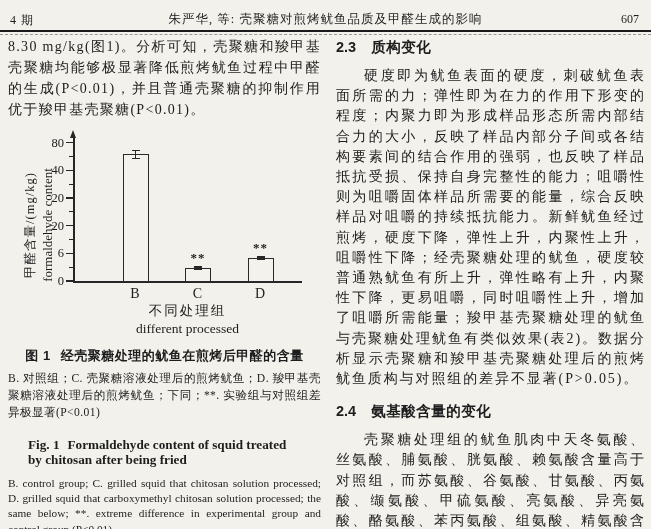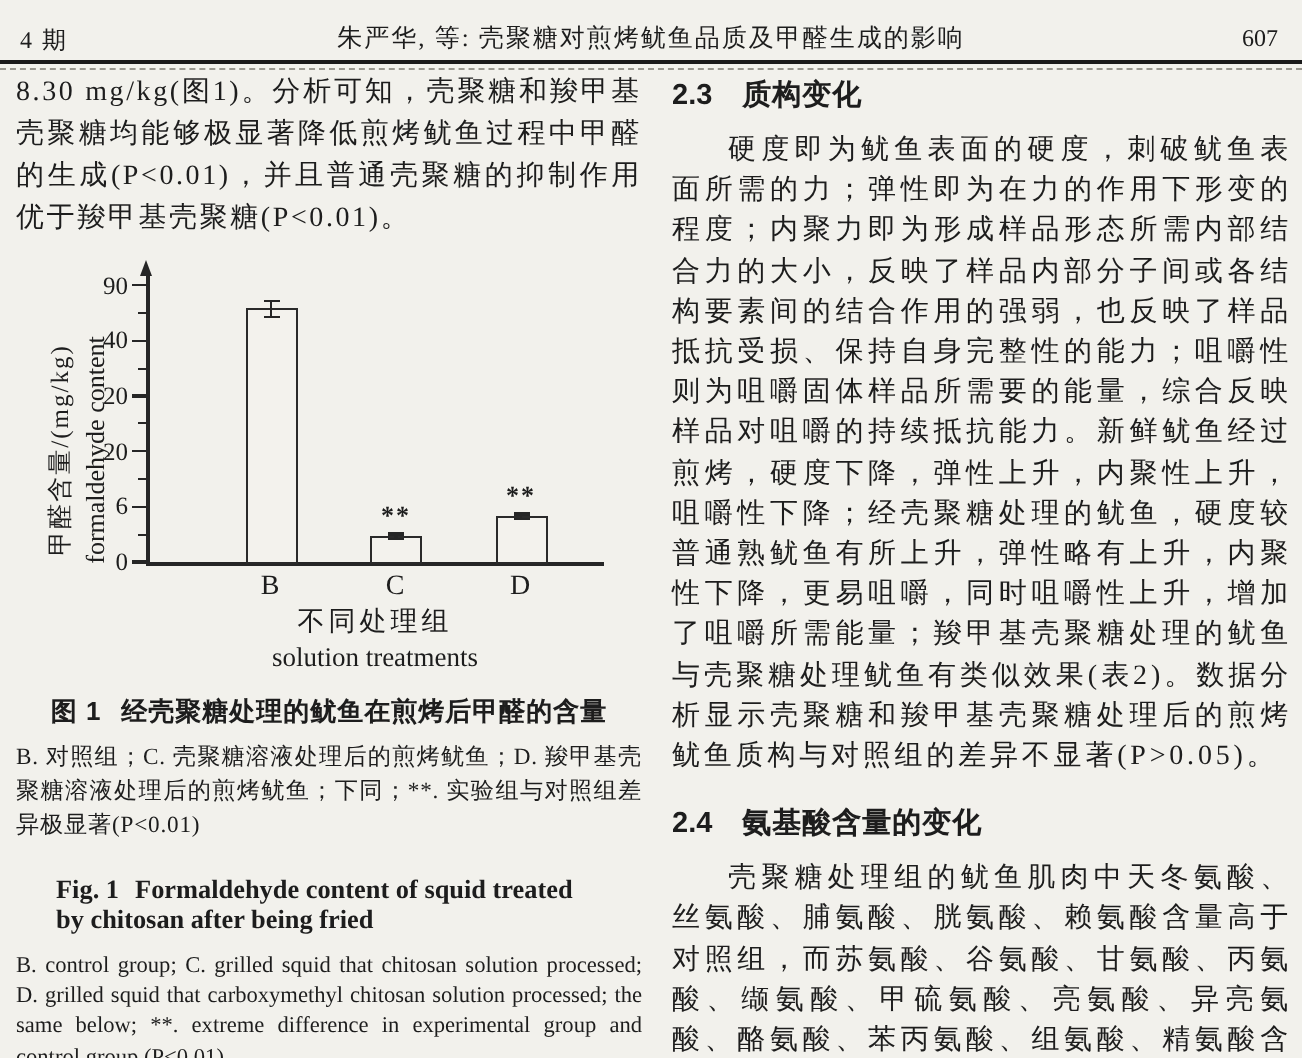--- a/index.html
+++ b/index.html
@@ -76,36 +76,36 @@
 
   <div class="col-left">
     <p class="cjk-par">8.30 mg/kg(图1)。分析可知，壳聚糖和羧甲基壳聚糖均能够极显著降低煎烤鱿鱼过程中甲醛的生成(P&lt;0.01)，并且普通壳聚糖的抑制作用优于羧甲基壳聚糖(P&lt;0.01)。</p>
 
     <div id="chart" class="chart-wrap">
       <div class="ylabel">
         <div class="ylabel-cn">甲醛含量/(mg/kg)</div>
         <div class="ylabel-en">formaldehyde content</div>
       </div>
       <div class="xlabel-cn">不同处理组</div>
-      <div class="xlabel-en">solution treatments</div>
+      <div class="xlabel-en">different processed</div>
     <div class="axv" style="left: 57px; top: 8px; width: 1.5px; height: 144.5px;"></div>
         <div class="arrow" style="left: 54px; top: 0px;"></div>
         <div class="axh" style="left: 57px; top: 151px; width: 229px; height: 1.6px;"></div>
         <div class="tick" style="left: 50px; top: 150.25px; width: 7px; height: 1.4px;"></div>
         <div class="ticklabel" style="left: 2px; top: 144px;">0</div>
         <div class="tick" style="left: 50px; top: 122.59px; width: 7px; height: 1.4px;"></div>
         <div class="ticklabel" style="left: 2px; top: 116.34px;">6</div>
         <div class="tick" style="left: 50px; top: 94.93px; width: 7px; height: 1.4px;"></div>
         <div class="ticklabel" style="left: 2px; top: 88.68px;">20</div>
         <div class="tick" style="left: 50px; top: 67.27px; width: 7px; height: 1.4px;"></div>
         <div class="ticklabel" style="left: 2px; top: 61.02px;">20</div>
         <div class="tick" style="left: 50px; top: 39.61px; width: 7px; height: 1.4px;"></div>
         <div class="ticklabel" style="left: 2px; top: 33.36px;">40</div>
         <div class="tick" style="left: 50px; top: 11.95px; width: 7px; height: 1.4px;"></div>
-        <div class="ticklabel" style="left: 2px; top: 5.7px;">90</div>
+        <div class="ticklabel" style="left: 2px; top: 5.7px;">80</div>
         <div class="mtick" style="left: 53px; top: 136.57px; width: 4px; height: 1.2px;"></div>
         <div class="mtick" style="left: 53px; top: 108.91px; width: 4px; height: 1.2px;"></div>
         <div class="mtick" style="left: 53px; top: 81.25px; width: 4px; height: 1.2px;"></div>
         <div class="mtick" style="left: 53px; top: 53.59px; width: 4px; height: 1.2px;"></div>
         <div class="mtick" style="left: 53px; top: 25.93px; width: 4px; height: 1.2px;"></div>
         <div class="bar" style="left: 106.5px; top: 24.3172px; width: 26px; height: 127.683px;"></div>
         <div class="errline" style="left: 118.75px; top: 20.1682px; width: 1.5px; height: 8.298px;"></div>
         <div class="errcap" style="left: 115.5px; top: 19.6682px; width: 8px; height: 1.2px;"></div>
         <div class="errcap" style="left: 115.5px; top: 27.9662px; width: 8px; height: 1.2px;"></div>
         <div class="catlabel" style="left: 99.5px; top: 156px;">B</div>

